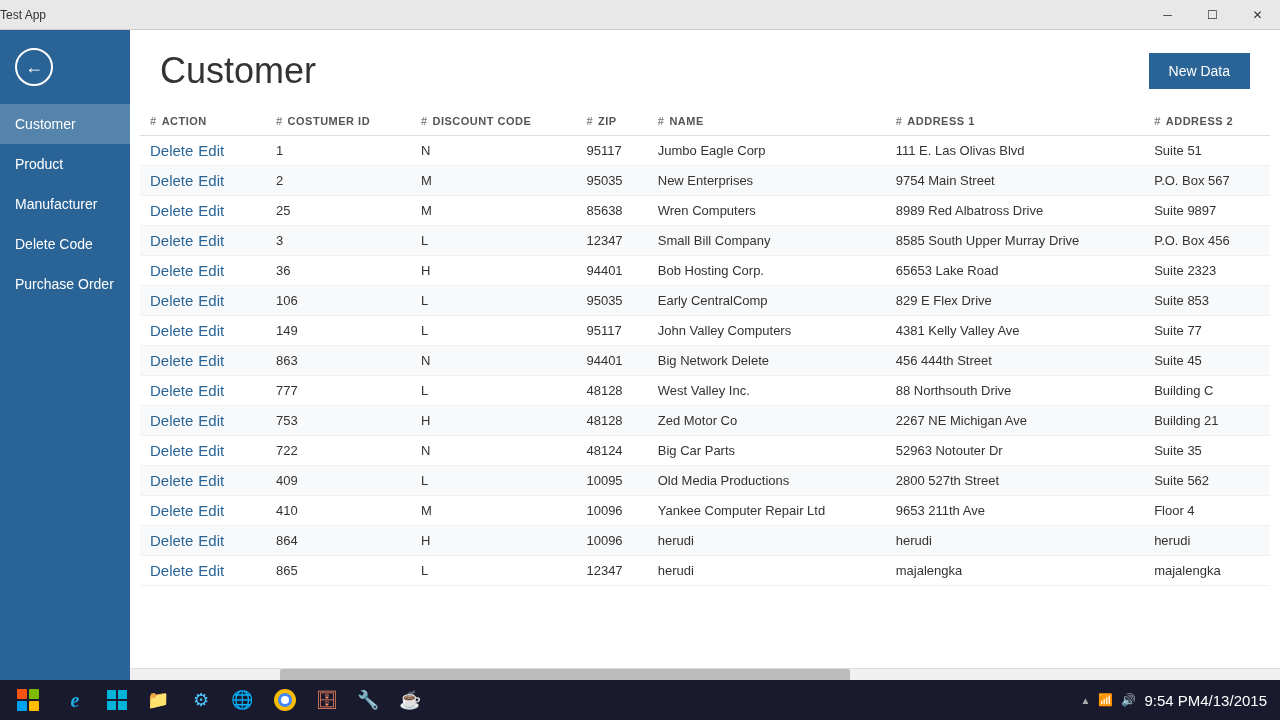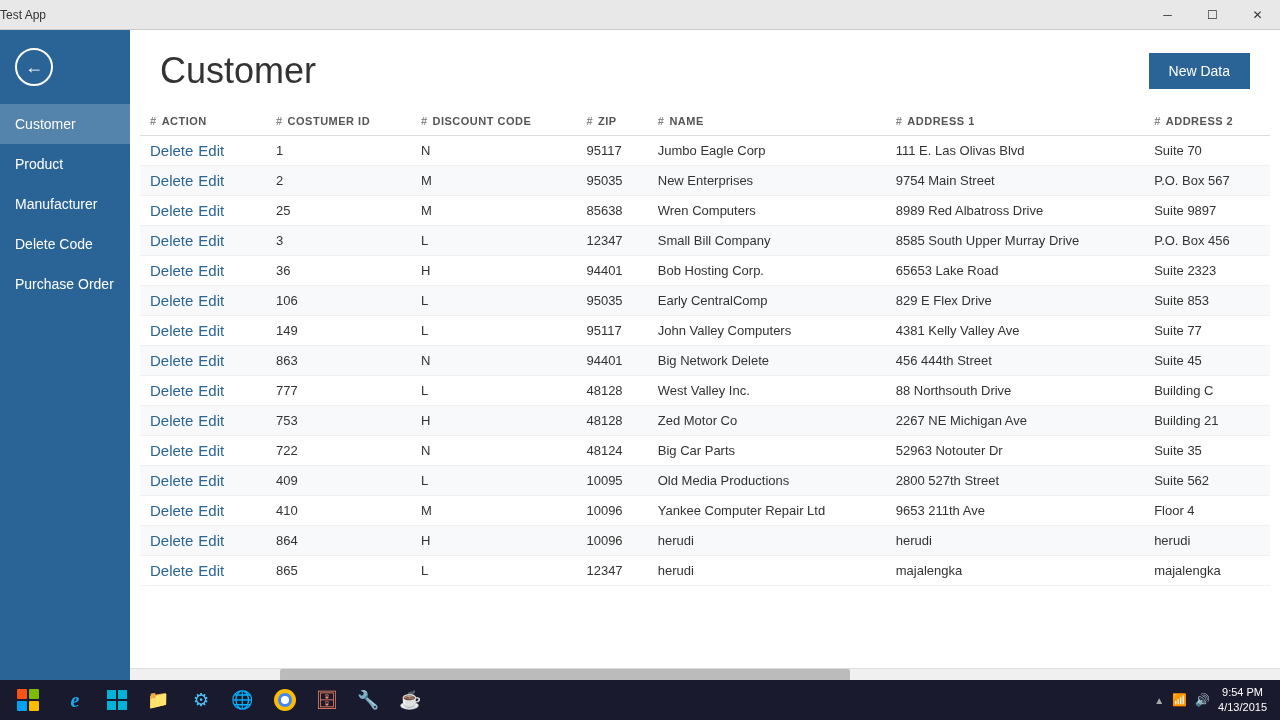--- a/index.html
+++ b/index.html
@@ -239,23 +239,23 @@
     .taskbar-right {
       display: flex;
       align-items: center;
       gap: 8px;
       padding: 0 8px;
       color: white;
       font-size: 11px;
     }
     .taskbar-clock {
       display: flex;
-      flex-direction: column;
-      align-items: center;
-      font-size: 11px;
+      flex-direction: row;
+      align-items: center;
+      font-size: 15px;
       color: white;
       line-height: 1.4;
     }
 
     
     .ie-icon { color: #1fa9e5; font-size: 20px; font-style: italic; font-weight: bold; font-family: serif; }
     .folder-icon { color: #f5c518; font-size: 18px; }
   </style>
 </head>
 <body>
@@ -351,21 +351,21 @@
           </tr>
         </thead>
         <tbody id="table-body">
         <tr>
               <td class="action-cell"><a class="action-link">Delete</a><a class="action-link">Edit</a></td>
               <td>1</td>
               <td>N</td>
               <td>95117</td>
               <td>Jumbo Eagle Corp</td>
               <td>111 E. Las Olivas Blvd</td>
-              <td>Suite 70</td>
+              <td>Suite 51</td>
             </tr>
             <tr>
               <td class="action-cell"><a class="action-link">Delete</a><a class="action-link">Edit</a></td>
               <td>2</td>
               <td>M</td>
               <td>95035</td>
               <td>New Enterprises</td>
               <td>9754 Main Street</td>
               <td>P.O. Box 567</td>
             </tr>

